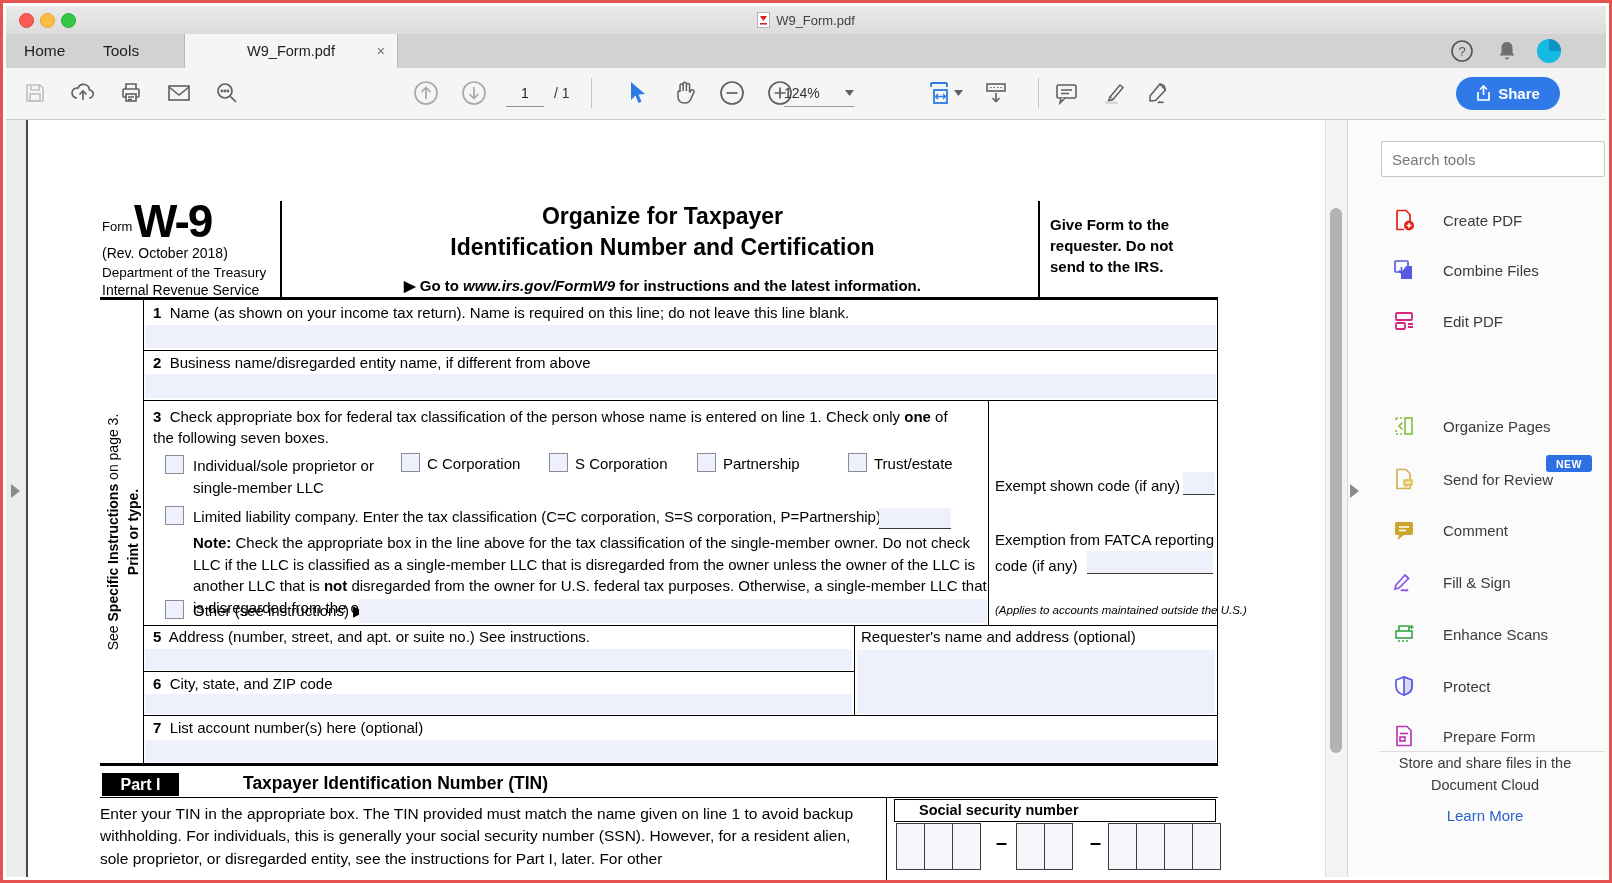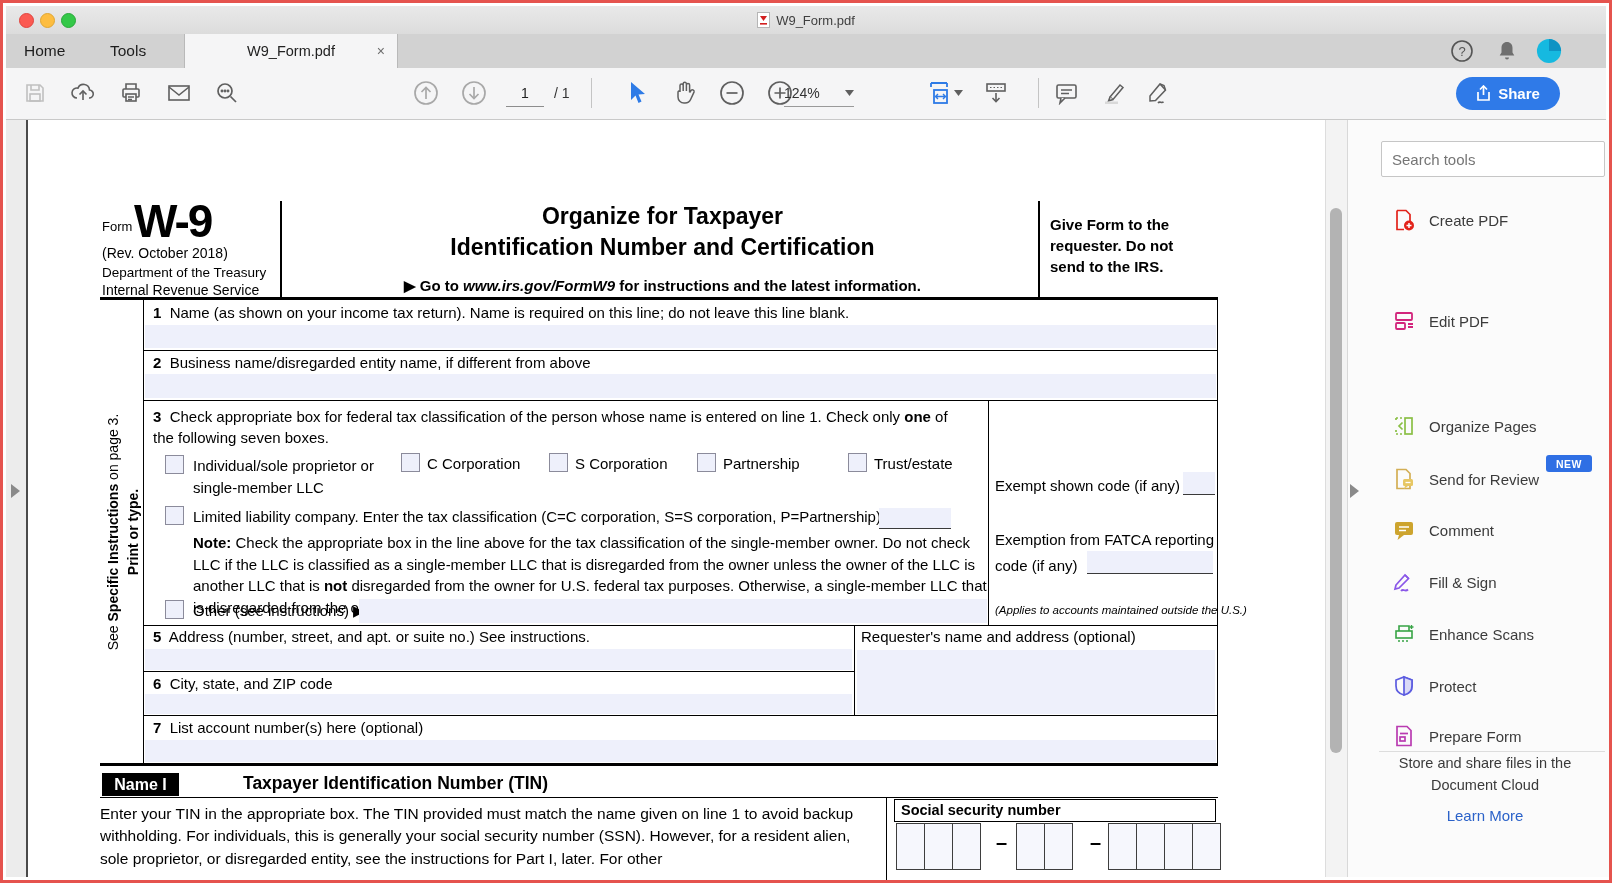--- a/index.html
+++ b/index.html
@@ -23,21 +23,21 @@
   #pagetotal{left:548px;top:12px;font-size:14px;color:#333;line-height:26px;}
   #zoomctl{left:778px;top:12px;width:70px;height:26px;border-bottom:1px solid #9a9a9a;display:flex;align-items:center;justify-content:space-between;font-size:14px;color:#333;}
   #sharebtn{left:1450px;top:9px;width:104px;height:33px;background:#2f7ae8;border-radius:17px;display:flex;align-items:center;justify-content:center;gap:7px;color:#fff;font-size:15px;font-weight:bold;}
   
   #leftstrip{left:3px;top:117px;width:20px;bottom:3px;background:#ececec;border-right:1px solid #d2d2d2;}
   #page{left:23px;top:117px;width:1299px;bottom:3px;background:#fff;border-left:2px solid #4a4a4a;}
   #scrollbar{left:1322px;top:117px;width:22px;bottom:3px;background:#f3f3f3;border-left:1px solid #ddd;}
   #thumb{left:1327px;top:205px;width:12px;height:545px;background:#b3b3b3;border-radius:6px;}
   #rpanel{left:1344px;top:117px;width:265px;bottom:3px;background:#fbfbfb;border-left:1px solid #d8d8d8;}
   #searchbox{left:1378px;top:138px;width:224px;height:36px;background:#fff;border:1px solid #c6c6c6;border-radius:2px;font-size:15px;color:#999;padding:0 10px;box-sizing:border-box;font-family:"Liberation Sans",sans-serif;}
-  .toolitem{position:absolute;left:1390px;width:212px;height:34px;display:flex;align-items:center;gap:14px;font-size:15px;color:#3b3b3b;}
+  .toolitem{position:absolute;left:1390px;width:212px;height:34px;display:flex;align-items:center;gap:28px;font-size:15px;color:#3b3b3b;}
   #newbadge{left:1543px;top:452px;width:46px;height:17px;background:#2f6fe4;color:#fff;font-size:10.5px;font-weight:bold;border-radius:3px;display:flex;align-items:center;justify-content:center;letter-spacing:.5px;}
   #paneldiv{left:1376px;top:748px;width:226px;height:1px;background:#ddd;}
   .pfoot{position:absolute;left:1358px;width:248px;text-align:center;font-size:14.5px;color:#3a3a3a;}
   #learnmore{color:#2b62c9;}
   .parrow{position:absolute;width:0;height:0;border-top:7px solid transparent;border-bottom:7px solid transparent;border-left:9px solid #8a8a8a;}
   
   .f{font-size:15px;color:#000;}
   .fnum{font-weight:bold;}
   .hl{position:absolute;background:#000;height:1px;}
   .vl{position:absolute;background:#000;width:1px;}
@@ -68,21 +68,21 @@
           <rect x="0.5" y="0.5" width="12" height="15" fill="#fff" stroke="#b5b5b5"></rect>
           <path d="M3 4 L10 4 L6.5 9 Z" fill="#d21f1f"></path>
           <rect x="3" y="11" width="7" height="1.6" fill="#d21f1f"></rect>
         </svg>
     <span>W9_Form.pdf</span>
   </span>
 </div>
 
 <div class="abs" id="tabbar">
   <span class="tabbtn" style="left:4px;">Home</span>
-  <span class="tabbtn" style="left:90px;">Tools</span>
+  <span class="tabbtn" style="left:83px;">Tools</span>
   <div id="doctab">
     <span>W9_Form.pdf</span>
     <span class="closex">×</span>
   </div>
   <span class="tr-ic" style="left:1443px;">
     <svg width="24" height="24" viewBox="0 0 24 24">
           <circle cx="12" cy="12" r="10" fill="none" stroke="#555" stroke-width="1.6"></circle>
           <text x="12" y="16.5" text-anchor="middle" font-size="13" font-family="Liberation Sans" fill="#555">?</text>
         </svg>
   </span>
@@ -248,20 +248,28 @@
 <input class="abs" id="searchbox" placeholder="Search tools" style="">
 
 <div class="toolitem" style="top:200px;">
   <svg width="22" height="22" viewBox="0 0 22 22">
         <path d="M4 1.5h9l4 4V17" fill="none" stroke="#e2231a" stroke-width="1.7"></path>
         <path d="M4 1.5V20.5h7" fill="none" stroke="#e2231a" stroke-width="1.7"></path>
         <circle cx="16" cy="16.5" r="5" fill="#e2231a"></circle>
         <path d="M16 14v5M13.5 16.5h5" stroke="#fff" stroke-width="1.5"></path>
       </svg>
   <span>Create PDF</span>
+</div>
+<div class="toolitem" style="top:250px;">
+  <svg width="22" height="22" viewBox="0 0 22 22">
+        <rect x="2" y="2" width="13" height="11" rx="1" fill="none" stroke="#5a5ae0" stroke-width="1.7"></rect>
+        <path d="M13 7h6v13H8v-6" fill="#5a5ae0"></path>
+        <path d="M8.5 8v6M5.8 11.5 8.5 14.2 11.2 11.5" fill="none" stroke="#5a5ae0" stroke-width="1.7"></path>
+      </svg>
+  <span>Combine Files</span>
 </div>
 <div class="toolitem" style="top:301px;">
   <svg width="22" height="22" viewBox="0 0 22 22" fill="none" stroke="#d2257c" stroke-width="1.8">
         <rect x="3" y="3" width="16" height="7" rx="1"></rect>
         <rect x="3" y="13" width="9" height="6" rx="1"></rect>
         <path d="M15 14h5M15 17h5"></path>
       </svg>
   <span>Edit PDF</span>
 </div>
 <div class="toolitem" style="top:406px;">
@@ -399,25 +407,25 @@
 
 <div class="abs f" style="left:150px;top:625px;"><span class="fnum">5</span>&nbsp; <span>Address (number, street, and apt. or suite no.) See instructions.</span></div>
 <div class="fld" style="left:142px;top:646px;width:707px;height:21px;"></div>
 <div class="abs f" style="left:858px;top:625px;">Requester's name and address (optional)</div>
 <div class="fld" style="left:854px;top:647px;width:358px;height:64px;"></div>
 <div class="abs f" style="left:150px;top:672px;"><span class="fnum">6</span>&nbsp; <span>City, state, and ZIP code</span></div>
 <div class="fld" style="left:142px;top:691px;width:707px;height:20px;"></div>
 <div class="abs f" style="left:150px;top:716px;"><span class="fnum">7</span>&nbsp; <span>List account number(s) here (optional)</span></div>
 <div class="fld" style="left:142px;top:737px;width:1071px;height:22px;"></div>
 
-<div class="abs" id="part1box">Name I</div>
+<div class="abs" id="part1box">Part I</div>
 <div class="abs f" style="left:240px;top:770px;font-size:17.5px;font-weight:bold;">Taxpayer Identification Number (TIN)</div>
 <div class="abs f" style="left:97px;top:800px;width:775px;font-size:15.5px;line-height:22.3px;">Enter your TIN in the appropriate box. The TIN provided must match the name given on line 1 to avoid backup withholding. For individuals, this is generally your social security number (SSN). However, for a resident alien, sole proprietor, or disregarded entity, see the instructions for Part I, later. For other</div>
 <div class="abs" style="left:891px;top:796px;width:320px;height:21px;border:1.5px solid #000;background:#fff;">
-  <span class="f" style="font-weight:bold;font-size:14.5px;margin-left:6px;line-height:21px;display:inline-block;">Social security number</span>
+  <span class="f" style="font-weight:bold;font-size:14.5px;margin-left:24px;line-height:21px;display:inline-block;">Social security number</span>
 </div>
 <div class="sgroup" style="left:894px;">
       <div class="sbox"></div>
       <div class="sbox"></div>
       <div class="sbox"></div>
     </div>
 <span class="dash f" style="left:993px;">–</span>
 <div class="sgroup" style="left:1014px;">
       <div class="sbox"></div>
       <div class="sbox"></div>

